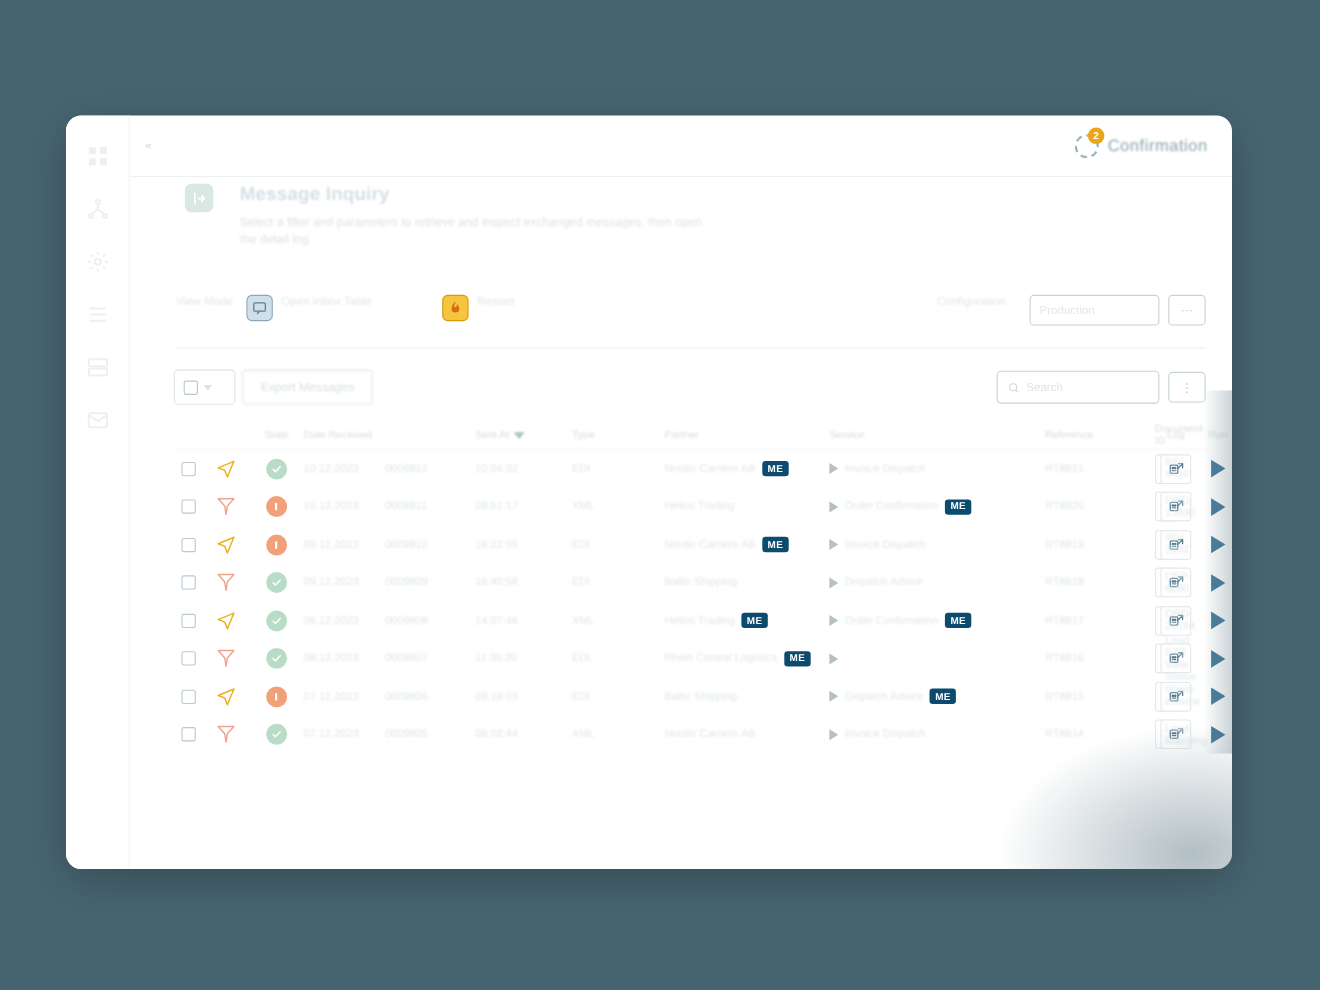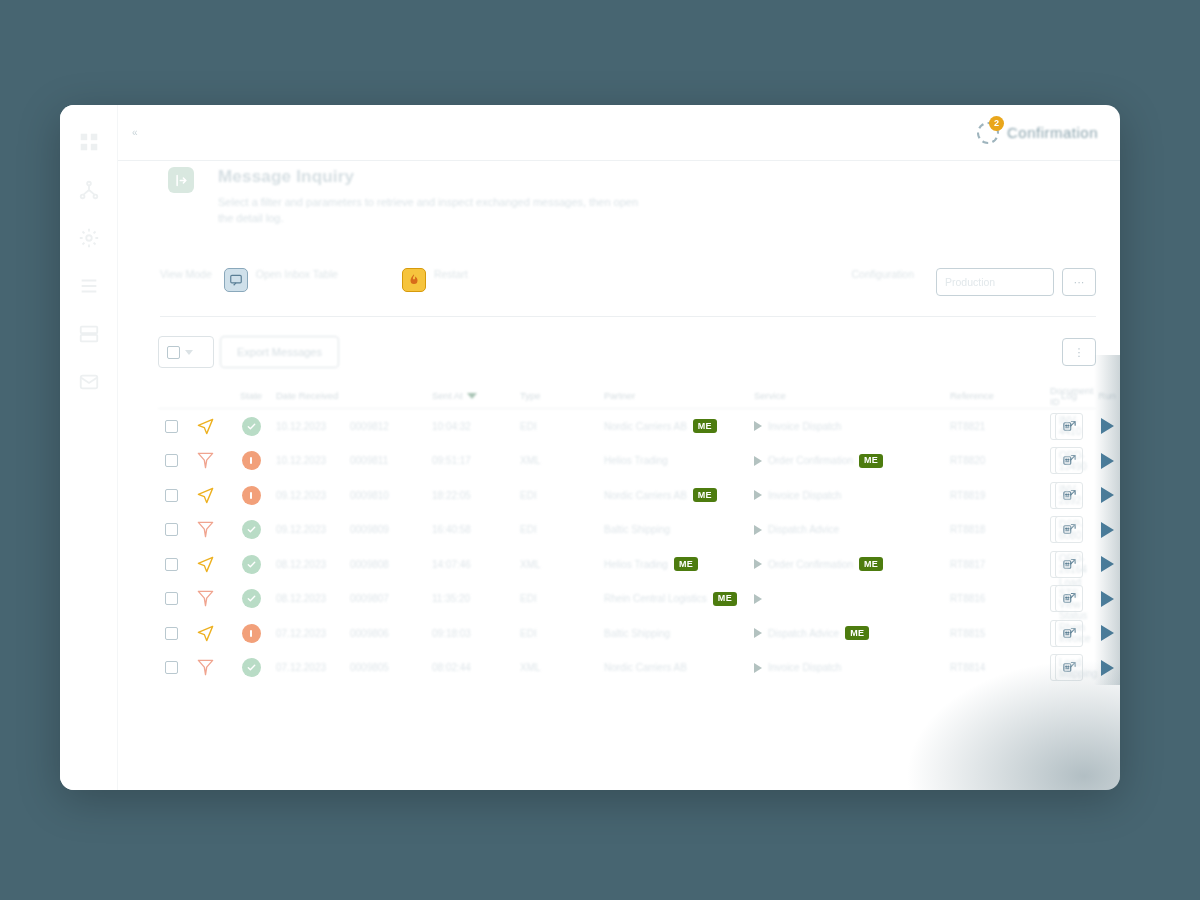--- a/index.html
+++ b/index.html
@@ -273,21 +273,21 @@
   }
   .status-ok   { background: #b9dcc6; }
   .status-ok svg { width: 11px; height: 11px; color: #ffffff; }
   .status-warn { background: #f2a07a; }
   .status-warn .wdot {
     width: 2.5px; height: 7px; background: #fff; border-radius: 1px;
   }
 
   
   .me-badge {
-    background: #4d7c0f;
+    background: #0c4a6e;
     color: #ffffff;
     font-size: 9px; font-weight: bold;
     border-radius: 3px;
     padding: 2.5px 5px;
     line-height: 1;
     letter-spacing: .3px;
     flex: none;
   }
   .play-tri {
     width: 0; height: 0; flex: none;
@@ -439,20 +439,27 @@
 
   <div id="toolbar-secondary">
     <div class="chk-group">
       <div class="chk-box"></div>
       <div class="caret-dn"></div>
     </div>
     <div class="text-btn">Export Messages</div>
 
     <div class="spacer"></div>
 
+    <div class="search-box">
+      <svg viewBox="0 0 24 24" fill="none" stroke="currentColor" stroke-width="2">
+          <circle cx="11" cy="11" r="7"></circle>
+          <path d="M20 20l-3.5-3.5"></path>
+        </svg>
+      <span>Search</span>
+    </div>
     <div class="mini-btn">⋮</div>
   </div>
 
   <div id="data-table">
     <div class="thead">
       <div class="c-chk"></div>
       <div class="c-dir"></div>
       <div class="c-stat">State</div>
       <div class="c-date">
         <span class="hdr-sort">

